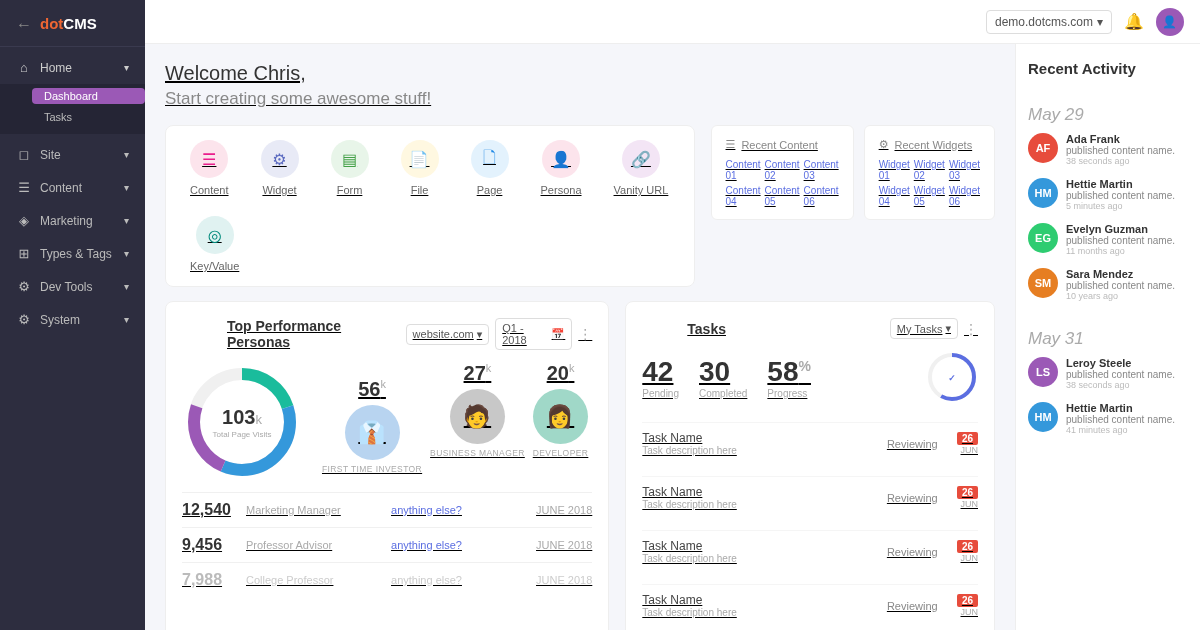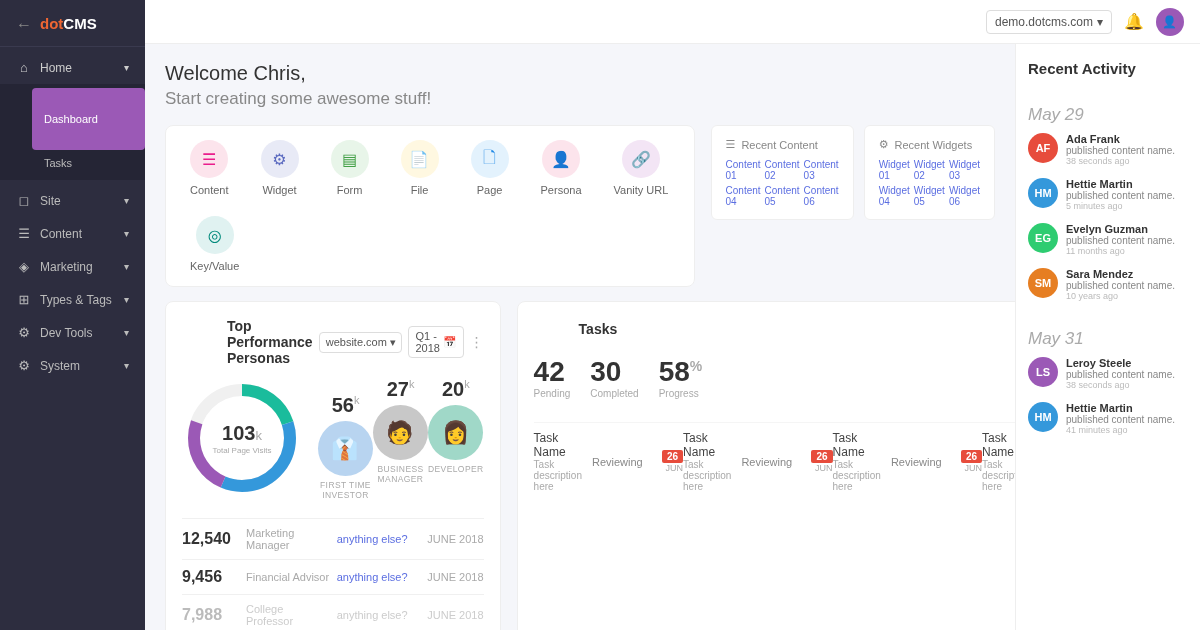--- a/index.html
+++ b/index.html
@@ -23,21 +23,21 @@
     .main { flex: 1; display: flex; flex-direction: column; overflow: hidden; }
 
     
     .topbar { background: white; height: 44px; display: flex; align-items: center; justify-content: flex-end; padding: 0 16px; border-bottom: 1px solid #eee; gap: 12px; }
     .site-selector { display: flex; align-items: center; gap: 4px; border: 1px solid #ddd; border-radius: 4px; padding: 4px 8px; cursor: pointer; font-size: 12px; color: #555; }
     .topbar-icon { font-size: 16px; color: #777; cursor: pointer; }
     .avatar-circle { width: 28px; height: 28px; border-radius: 50%; background: #9b59b6; color: white; display: flex; align-items: center; justify-content: center; font-size: 12px; cursor: pointer; }
 
     
     .content-area { flex: 1; display: flex; overflow: hidden; }
-    .main-content { flex: 1; padding: 18px 20px; overflow-y: auto; }
+    .main-content { flex: 1; padding: 18px 20px; overflow-y: auto; text-decoration: underline; }
 
     
     .welcome-title { font-size: 20px; font-weight: 400; color: #333; margin-bottom: 4px; }
     .welcome-sub { font-size: 17px; color: #888; margin-bottom: 16px; }
     .quick-link { display: flex; flex-direction: column; align-items: center; gap: 6px; padding: 10px 16px; cursor: pointer; color: #666; font-size: 11px; }
     .quick-link-icon { width: 38px; height: 38px; border-radius: 50%; display: flex; align-items: center; justify-content: center; font-size: 16px; }
     .recent-box { background: white; border-radius: 6px; padding: 12px 14px; flex: 1; border: 1px solid #eee; }
     .recent-box-title { font-size: 11px; color: #888; margin-bottom: 8px; display: flex; align-items: center; gap: 6px; }
     .recent-grid { display: grid; grid-template-columns: repeat(3, 1fr); gap: 4px; }
     .recent-chip { font-size: 10px; color: #5b6ee1; cursor: pointer; }
@@ -64,21 +64,21 @@
     .persona-row-role { font-size: 11px; color: #aaa; flex: 1; }
     .persona-row-link { font-size: 11px; color: #5b6ee1; flex: 1; }
     .persona-row-date { font-size: 11px; color: #aaa; }
 
     
     .tasks-stats { display: flex; gap: 20px; margin-bottom: 16px; align-items: center; }
     .task-stat { display: flex; flex-direction: column; }
     .task-stat-num { font-size: 28px; font-weight: 700; color: #333; line-height: 1; }
     .task-stat-num sup { font-size: 14px; }
     .task-stat-label { font-size: 10px; color: #aaa; margin-top: 2px; }
-    .task-list { display: flex; flex-direction: row; gap: 0; }
+    .task-list { display: flex; flex-direction: column; gap: 12px; }
     .task-item { display: flex; align-items: center; border-top: 1px solid #f5f5f5; padding: 8px 0; gap: 10px; }
     .task-info { flex: 1; }
     .task-name { font-size: 12px; font-weight: 500; color: #444; }
     .task-desc { font-size: 10px; color: #aaa; }
     .task-status { font-size: 11px; color: #888; min-width: 60px; }
     .task-date { display: flex; flex-direction: column; align-items: flex-end; }
     .view-all { text-align: right; margin-top: 16px; }
     .view-all a { font-size: 11px; color: #5b6ee1; cursor: pointer; text-decoration: none; }
 
     
@@ -113,21 +113,21 @@
     <span class="logo-text"><span class="logo-dot">dot</span>CMS</span>
   </div>
 
   <div class="sidebar-section">
     <div class="sidebar-item parent">
       <span class="item-icon">⌂</span>
       <span>Home</span>
       <span class="chevron">▾</span>
     </div>
     <div class="sidebar-sub">
-      <div class="sidebar-sub-item active" style="background:#9b59b6;color:white;border-radius:4px;padding:25px 12px;">Dashboard</div>
+      <div class="sidebar-sub-item active" style="background:#9b59b6;color:white;border-radius:4px;padding:2px 12px;">Dashboard</div>
       <div class="sidebar-sub-item">Tasks</div>
     </div>
   </div>
 
   <div class="sidebar-item">
     <span class="item-icon">◻</span>
     <span>Site</span>
     <span class="chevron">▾</span>
   </div>
   <div class="sidebar-item">
@@ -302,21 +302,21 @@
 
           <div class="persona-table">
             <div class="persona-row">
               <span class="persona-row-num">12,540</span>
               <span class="persona-row-role">Marketing Manager</span>
               <span class="persona-row-link">anything else?</span>
               <span class="persona-row-date">JUNE 2018</span>
             </div>
             <div class="persona-row">
               <span class="persona-row-num">9,456</span>
-              <span class="persona-row-role">Financial Advisor</span>
+              <span class="persona-row-role">Professor Advisor</span>
               <span class="persona-row-link">anything else?</span>
               <span class="persona-row-date">JUNE 2018</span>
             </div>
             <div class="persona-row">
               <span class="persona-row-num" style="color:#bbb;">7,988</span>
               <span class="persona-row-role" style="color:#ccc;">College Professor</span>
               <span class="persona-row-link" style="color:#ccc;">anything else?</span>
               <span class="persona-row-date" style="color:#ccc;">JUNE 2018</span>
             </div>
           </div>

